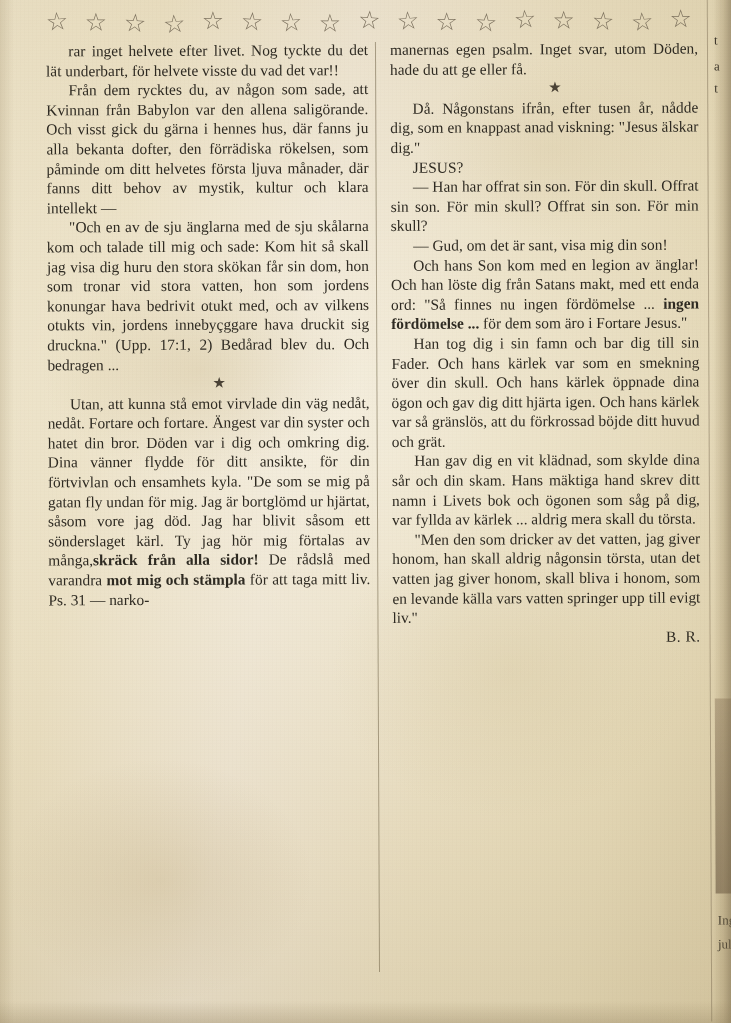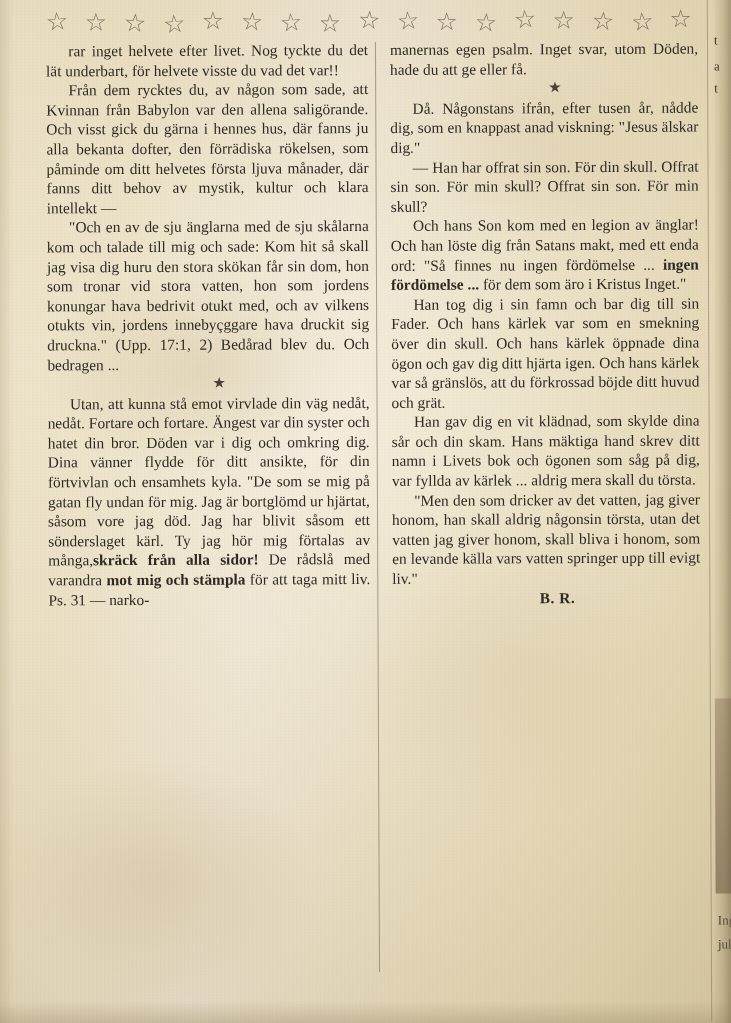--- a/index.html
+++ b/index.html
@@ -126,24 +126,24 @@
   .divider {
     text-align: center;
     margin: 9px 0 9px 0;
     text-indent: 0;
     color: #4a4236;
     font-size: 15px;
     letter-spacing: 0;
   }
 
   .signature {
-    text-align: center;
+    text-align: right;
     text-indent: 0;
     margin-top: 8px;
-    font-weight: bold;
+    font-weight: normal;
     letter-spacing: 0.5px;
   }
 
   
   #sliver {
     position: absolute;
     left: 714px;
     top: 0;
     width: 17px;
     height: 1023px;
@@ -224,22 +224,24 @@
       <p>Från dem rycktes du, av någon som sade, att Kvinnan från Babylon var den allena saligörande. Och visst gick du gärna i hennes hus, där fanns ju alla bekanta dofter, den förrädiska rökelsen, som påminde om ditt helvetes första ljuva månader, där fanns ditt behov av mystik, kultur och klara intellekt —</p>
       <p>"Och en av de sju änglarna med de sju skålarna kom och talade till mig och sade: Kom hit så skall jag visa dig huru den stora skökan får sin dom, hon som tronar vid stora vatten, hon som jordens konungar hava bedrivit otukt med, och av vilkens otukts vin, jordens innebyçggare hava druckit sig druckna." (Upp. 17:1, 2) Bedårad blev du. Och bedragen ...</p>
       <p class="divider">★</p>
       <p><span>Utan, att kunna stå emot virvlade din väg nedåt, nedåt. Fortare och fortare. Ängest var din syster och hatet din bror. Döden var i dig och omkring dig. Dina vänner flydde för ditt ansikte, för din förtvivlan och ensamhets kyla. "De som se mig på gatan fly undan för mig. Jag är bortglömd ur hjärtat, såsom vore jag död. Jag har blivit såsom ett sönderslaget kärl. Ty jag hör mig förtalas av många,</span><span class="bold">skräck från alla sidor!</span><span> De rådslå med varandra </span><span class="bold">mot mig och stämpla</span><span> för att taga mitt liv. Ps. 31 — narko-</span></p>
     </div>
 
     <div class="col" id="col-right">
       <p class="noindent">manernas egen psalm. Inget svar, utom Döden, hade du att ge eller få.</p>
       <p class="divider">★</p>
       <p>Då. Någonstans ifrån, efter tusen år, nådde dig, som en knappast anad viskning: "Jesus älskar dig."</p>
+      <p>JESUS?</p>
       <p>— Han har offrat sin son. För din skull. Offrat sin son. För min skull? Offrat sin son. För min skull?</p>
-      <p><span>Och hans Son kom med en legion av änglar! Och han löste dig från Satans makt, med ett enda ord:</span> <span>"Så finnes nu ingen fördömelse ...</span> <span class="bold">ingen fördömelse ...</span><span> för dem som äro i Kristus Inget."</span></p>
+      <p>— Gud, om det är sant, visa mig din son!</p>
+      <p><span>Och hans Son kom med en legion av änglar! Och han löste dig från Satans makt, med ett enda ord:</span> <span>"Så finnes nu ingen fördömelse ...</span> <span class="bold">ingen fördömelse ...</span><span> för dem som äro i Fortare Jesus."</span></p>
       <p>Han tog dig i sin famn och bar dig till sin Fader. Och hans kärlek var som en smekning över din skull. Och hans kärlek öppnade dina ögon och gav dig ditt hjärta igen. Och hans kärlek var så gränslös, att du förkrossad böjde ditt huvud och grät.</p>
       <p>Han gav dig en vit klädnad, som skylde dina sår och din skam. Hans mäktiga hand skrev ditt namn i Livets bok och ögonen som såg på dig, var fyllda av kärlek ... aldrig mera skall du törsta.</p>
       <p>"Men den som dricker av det vatten, jag giver honom, han skall aldrig någonsin törsta, utan det vatten jag giver honom, skall bliva i honom, som en levande källa vars vatten springer upp till evigt liv."</p>
       <p class="signature">B. R.</p>
     </div>
 
     <div id="sliver-photo"></div>
     <div id="sliver">
         <div class="frag" style="top: 32px;">t</div>
         <div class="frag" style="top: 58px;">a</div>

